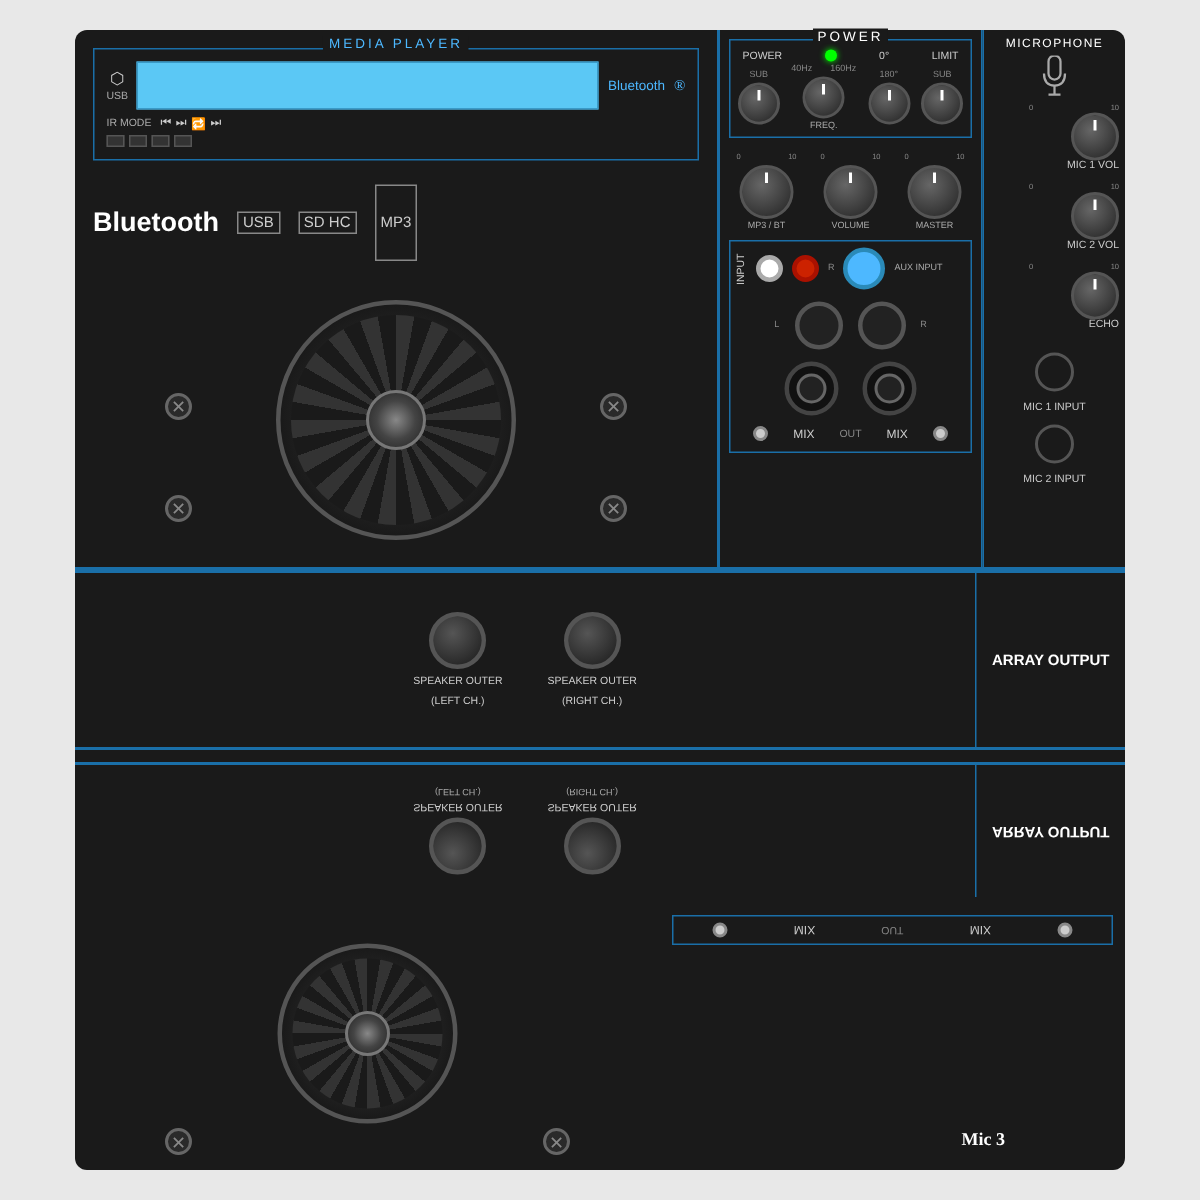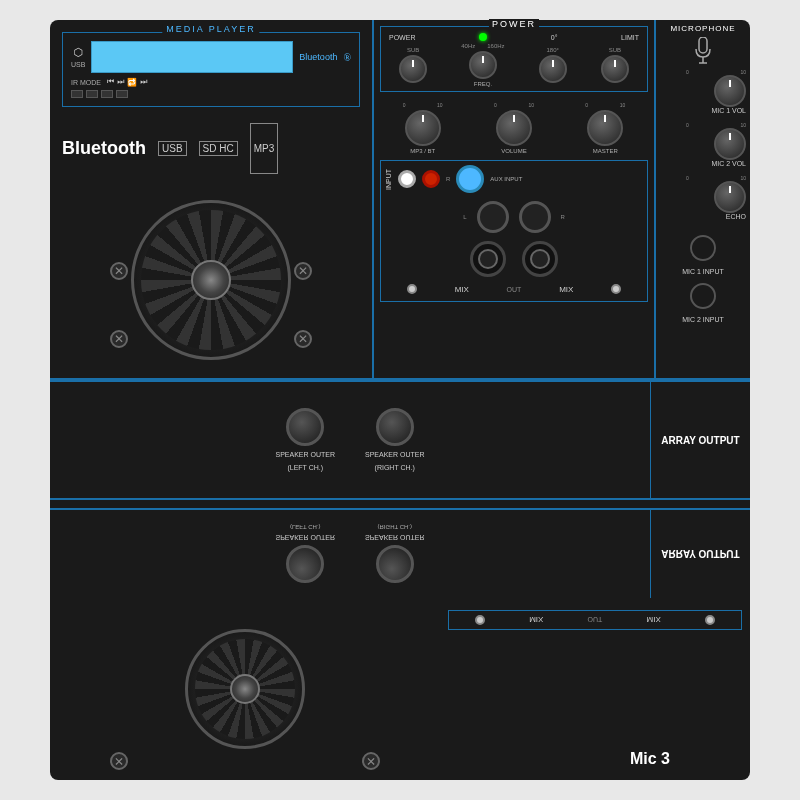--- a/index.html
+++ b/index.html
@@ -25,21 +25,21 @@
     
     .top-section {
       display: flex;
       flex-direction: row;
       height: 360px;
       border-bottom: 2px solid #1a6fa8;
     }
 
     
     .left-panel {
-      width: 324px;
+      width: 430px;
       display: flex;
       flex-direction: column;
       border-right: 2px solid #1a6fa8;
       position: relative;
     }
 
     .media-player-section {
       border: 1.5px solid #1a6fa8;
       margin: 12px 12px 8px 12px;
       padding: 8px;
@@ -827,18 +827,18 @@
           <div style="width:10px;height:10px;border-radius:50%;background:#ccc;border:2px solid #888"></div>
           <span style="color:#ccc;font-size:8px;font-family:Arial">MIX</span>
           <span style="color:#888;font-size:7px;font-family:Arial">OUT</span>
           <span style="color:#ccc;font-size:8px;font-family:Arial">MIX</span>
           <div style="width:10px;height:10px;border-radius:50%;background:#ccc;border:2px solid #888"></div>
         </div>
       </div>
     </div>
 
     <div style="position:absolute;bottom:12px;right:80px">
-      <span style="color:#ffffff;font-size:16px;font-family:Liberation Sans, sans-serif;font-weight:bold">Mic 3</span>
+      <span style="color:#ffffff;font-size:12px;font-family:Liberation Serif, serif;font-weight:bold">Mic 3</span>
     </div>
 
   </div>
 
 </div>
 
 </body></html>

